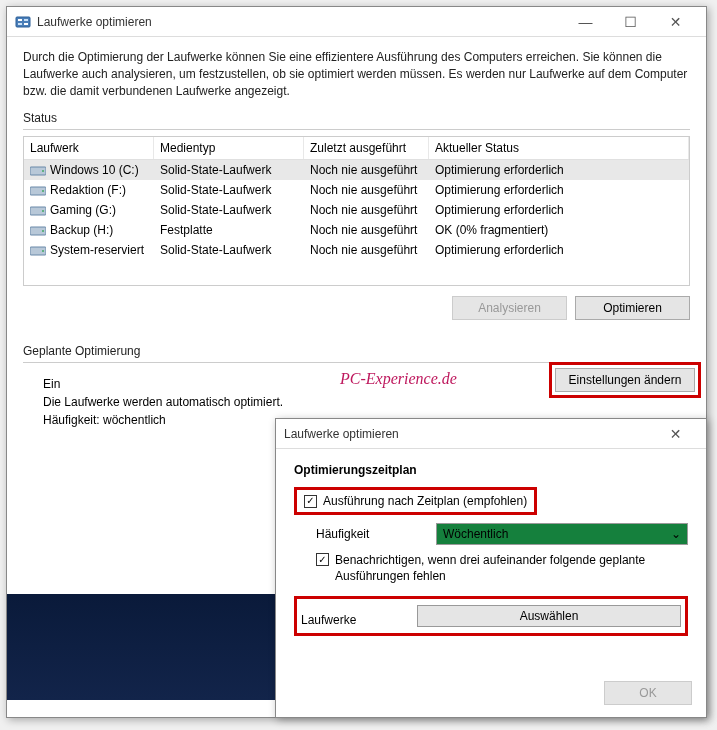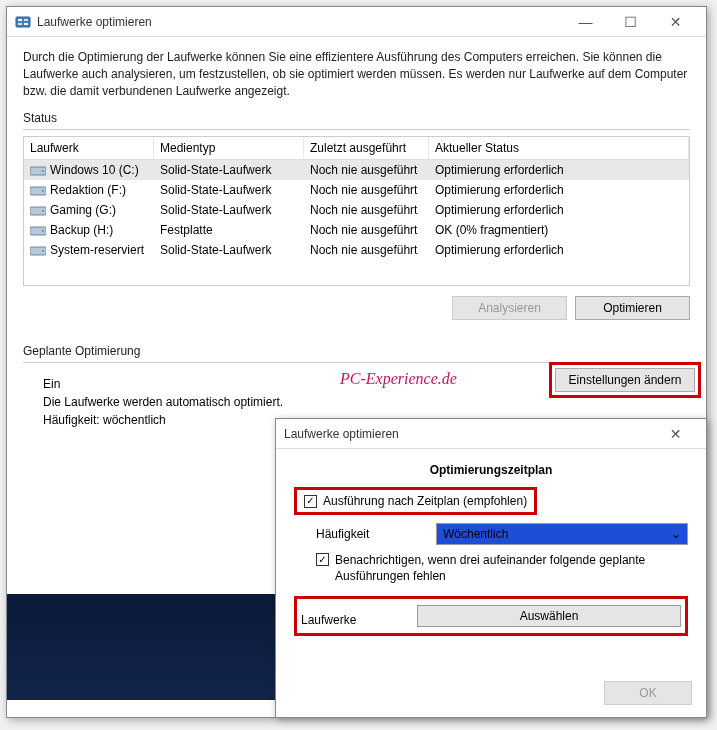--- a/index.html
+++ b/index.html
@@ -31,28 +31,28 @@
 .btn.disabled { color: #999; border-color: #ccc; cursor: default; }
 .scheduled { margin-top: 24px; }
 .scheduled-body { padding: 4px 20px; position: relative; }
 .scheduled-line { font-size: 12px; margin: 4px 0; }
 .watermark { position: absolute; left: 340px; top: 370px; font-family: Georgia, serif; font-style: italic; font-size: 16px; color: #be185d; }
 .settings-btn-wrap { position: absolute; right: 16px; top: 362px; border: 3px solid #c00; padding: 3px; }
 .close-btn-bottom { position: absolute; right: 16px; bottom: 14px; }
 .dark-strip { position: absolute; left: 7px; top: 594px; width: 268px; height: 106px; background: linear-gradient(#0a1a3a, #12244a); }
 .sub-window { left: 275px; top: 418px; width: 432px; height: 300px; z-index: 10; }
 .sub-content { padding: 14px 18px; }
-.sub-heading { font-weight: 600; font-size: 12px; margin-bottom: 10px; text-align: center; }
+.sub-heading { font-weight: 600; font-size: 12px; margin-bottom: 10px; }
 .checkbox-row { display: flex; align-items: center; gap: 6px; padding: 2px 4px; font-size: 12px; }
 .checkbox { width: 13px; height: 13px; border: 1px solid #333; display: inline-flex; align-items: center; justify-content: center; font-size: 10px; line-height: 1; }
 .highlight-red { border: 3px solid #c00; padding: 2px 3px; display: inline-flex; }
 .indent { margin-left: 22px; margin-top: 8px; }
 .freq-row { display: flex; align-items: center; gap: 20px; margin-top: 6px; }
 .freq-label { width: 100px; font-size: 12px; }
-.dropdown { flex: 1; height: 22px; border: 1px solid #999; background: #1d4ed8; display: flex; align-items: center; justify-content: space-between; padding: 0 6px; font-size: 12px; }
+.dropdown { flex: 1; height: 22px; border: 1px solid #999; background: #15803d; display: flex; align-items: center; justify-content: space-between; padding: 0 6px; font-size: 12px; }
 .drives-row { display: flex; align-items: flex-end; gap: 16px; margin-top: 12px; border: 3px solid #c00; padding: 6px 4px; }
 .drives-label { width: 100px; font-size: 12px; }
 .select-btn { flex: 1; height: 22px; border: 1px solid #999; background: #e5e5e5; display: flex; align-items: center; justify-content: center; font-size: 12px; cursor: pointer; }
 .sub-btn-row { position: absolute; right: 14px; bottom: 12px; display: flex; gap: 8px; }
 .sub-btn-row .btn { min-width: 88px; }
 .notify-row { display: flex; align-items: flex-start; gap: 6px; margin-top: 8px; font-size: 12px; line-height: 1.3; }
 .notify-text { flex: 1; }
 </style>
 </head>
 <body>

